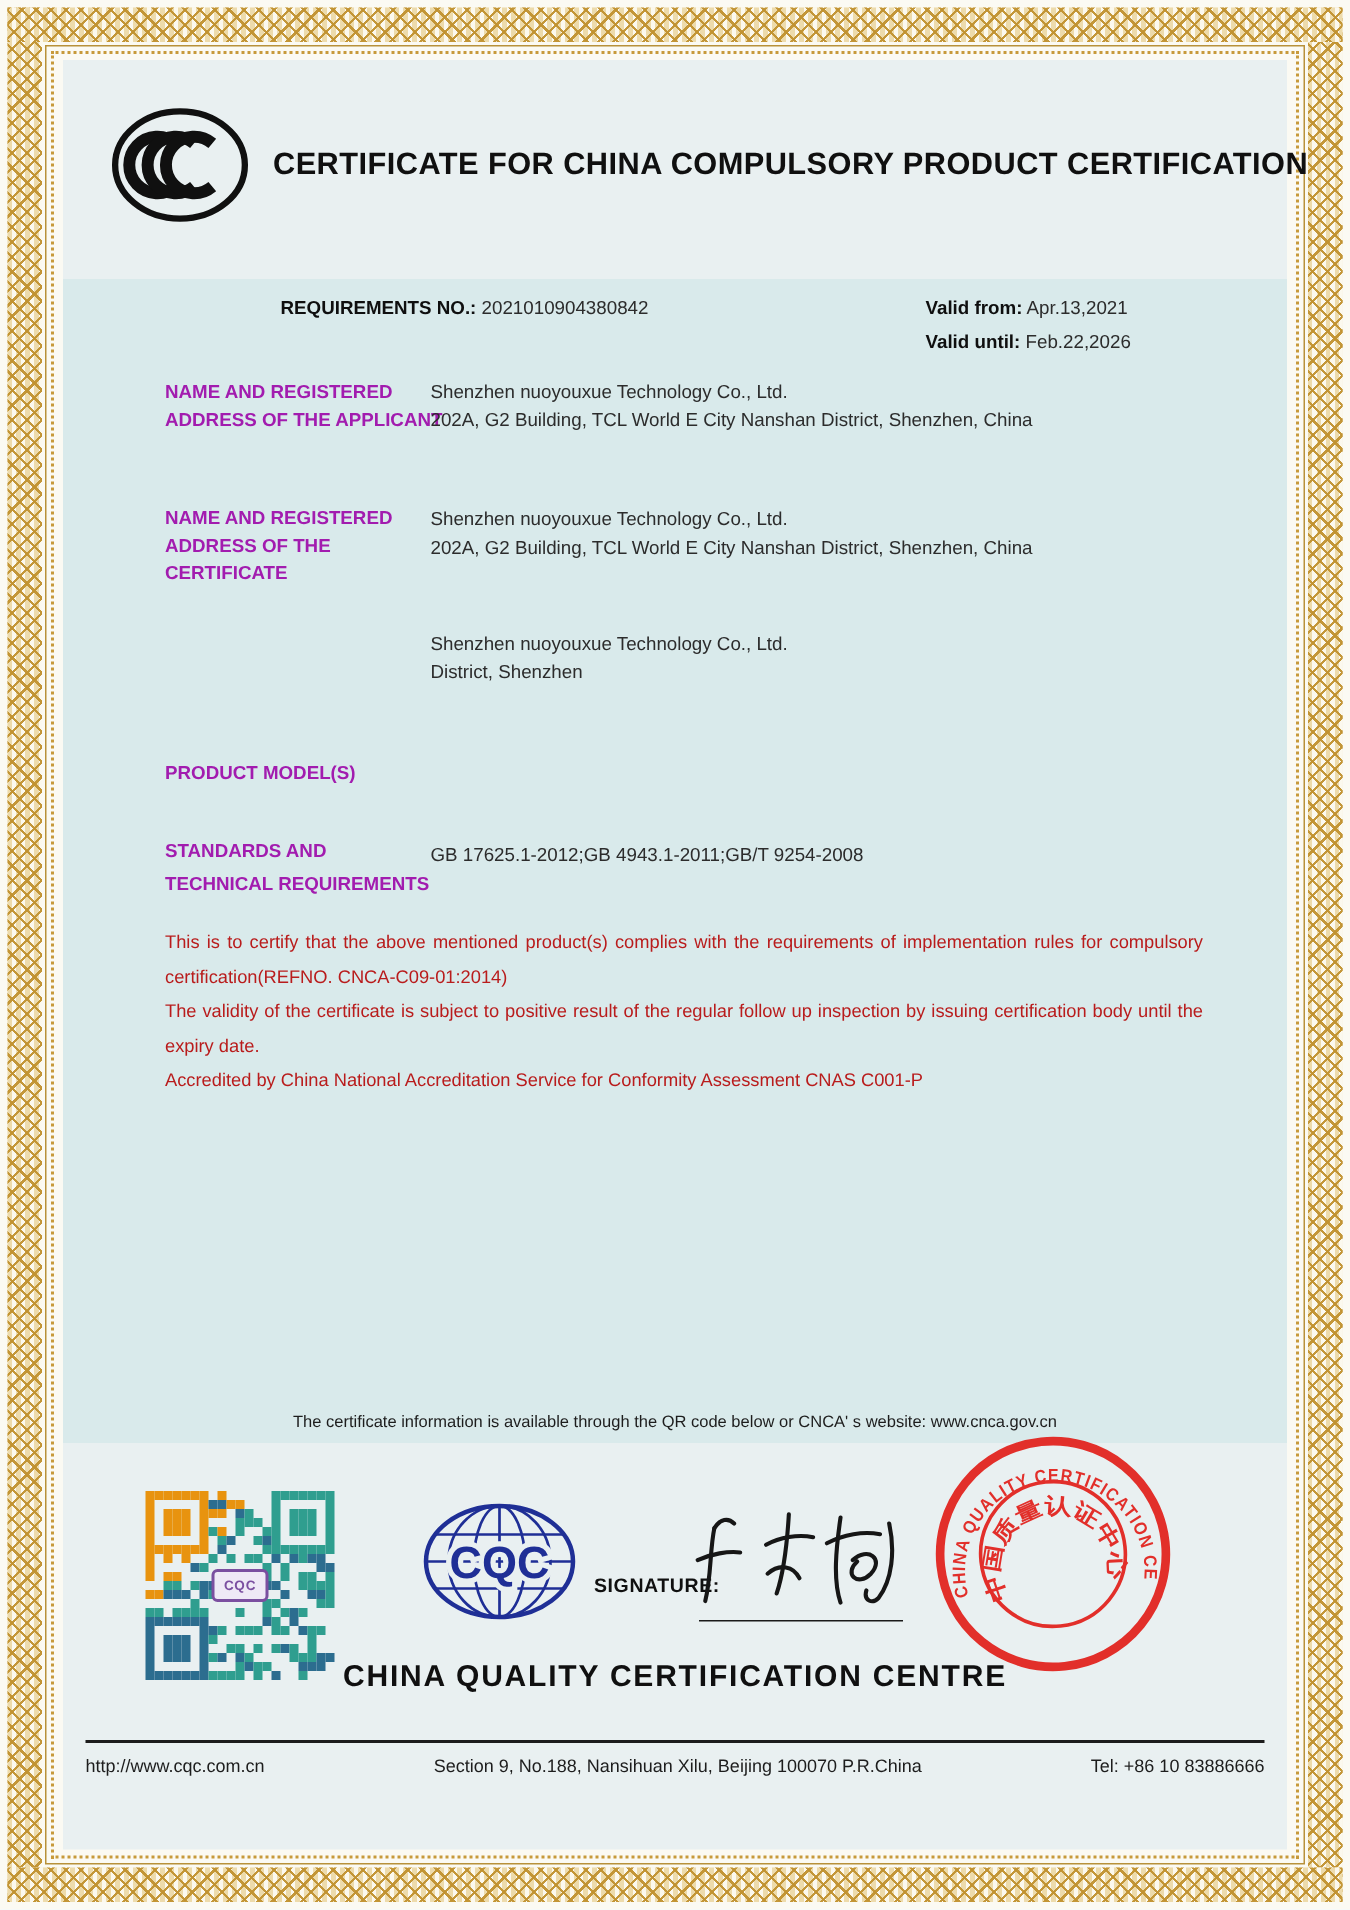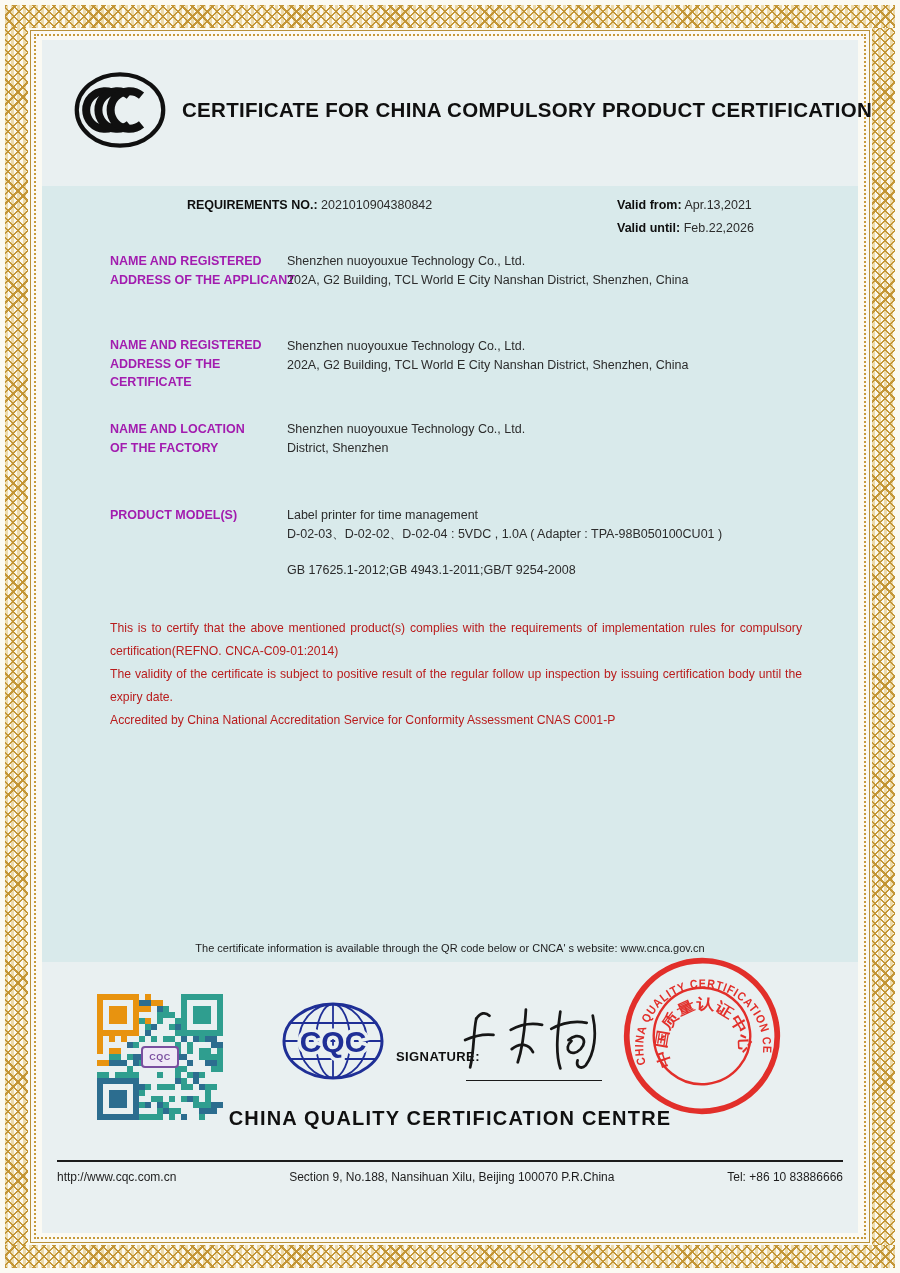--- a/index.html
+++ b/index.html
@@ -103,37 +103,33 @@
   <div class="f-label" style="left:110px; top:336px;">
     <div>NAME AND REGISTERED</div>
     <div>ADDRESS OF THE</div>
     <div>CERTIFICATE</div>
   </div>
   <div class="f-value" style="left:287px; top:337px;">
     <div>Shenzhen nuoyouxue Technology Co., Ltd.</div>
     <div>202A, G2 Building, TCL World E City Nanshan District, Shenzhen, China</div>
   </div>
 
-  <div class="f-label" style="left:110px; top:420px;">
-    <div>NAME AND LOCATION</div>
-    <div>OF THE FACTORY</div>
-  </div>
   <div class="f-value" style="left:287px; top:420px;">
     <div>Shenzhen nuoyouxue Technology Co., Ltd.</div>
     <div>District, Shenzhen</div>
   </div>
 
   <div class="f-label" style="left:110px; top:506px;">
     <div>PRODUCT MODEL(S)</div>
   </div>
-  <div class="f-value" style="left:287px; top:506px;">
-    <div>Label printer for time management</div>
-    <div>D-02-03、D-02-02、D-02-04 : 5VDC , 1.0A ( Adapter : TPA-98B050100CU01 )</div>
-  </div>
-
+
+  <div class="f-label" style="left:110px; top:556px; line-height:22px;">
+    <div>STANDARDS AND</div>
+    <div>TECHNICAL REQUIREMENTS</div>
+  </div>
   <div class="f-value" style="left:287px; top:561px;">
     <div>GB 17625.1-2012;GB 4943.1-2011;GB/T 9254-2008</div>
   </div>
 
   <div class="para" style="left:110px; top:617px;">This is to certify that the above mentioned product(s) complies with the requirements of implementation rules for compulsory certification(REFNO. CNCA-C09-01:2014)</div>
   <div class="para" style="left:110px; top:663px;">The validity of the certificate is subject to positive result of the regular follow up inspection by issuing certification body until the expiry date.</div>
   <div class="para" style="left:110px; top:709px;">Accredited by China National Accreditation Service for Conformity Assessment CNAS C001-P</div>
 
   <div class="row-abs" style="left:42px; top:942px; width:816px; text-align:center; font-size:11px;">The certificate information is available through the QR code below or CNCA' s website: www.cnca.gov.cn</div>
 

